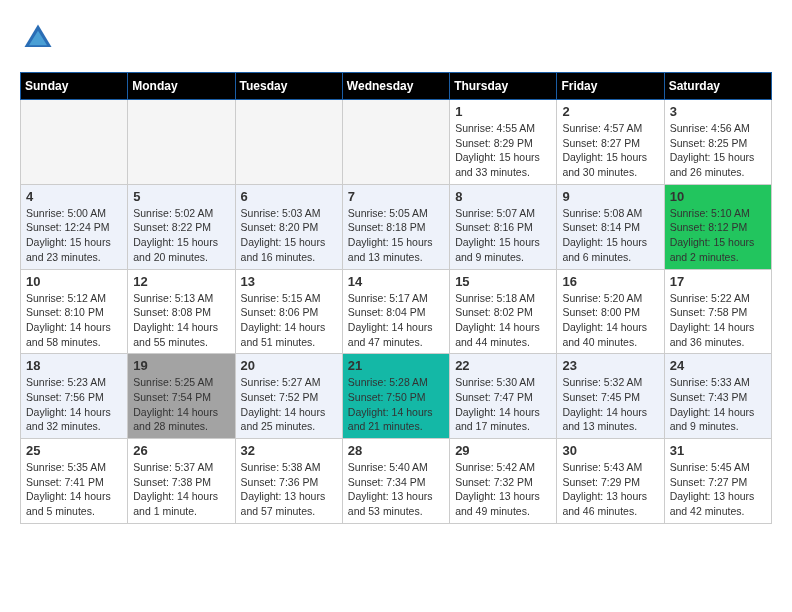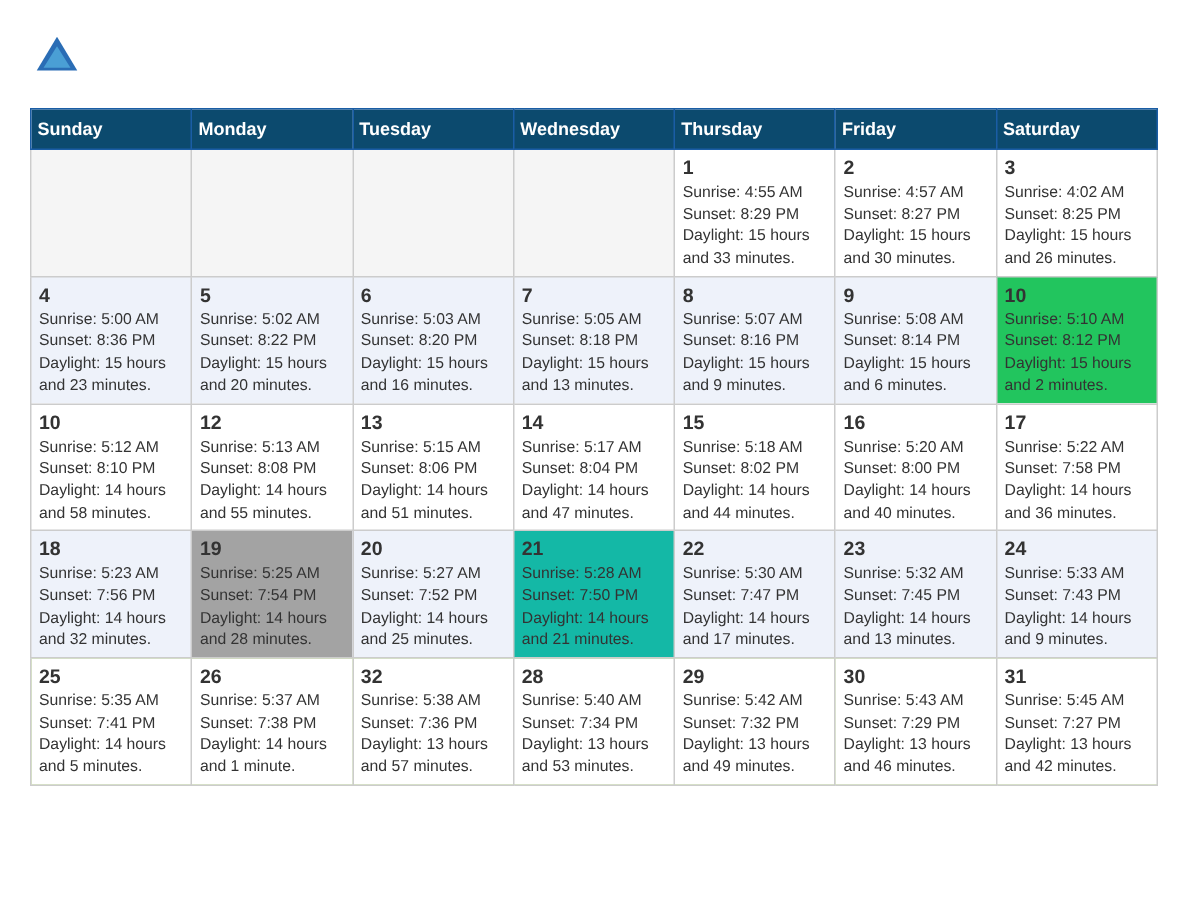--- a/index.html
+++ b/index.html
@@ -42,21 +42,21 @@
     .location {
       font-size: 16px;
       color: #555;
     }
     .calendar {
       width: 100%;
       border-collapse: collapse;
       font-size: 11px;
     }
     .calendar th {
-      background: #0c4a6e;
+      background: #000000;
       color: #fff;
       padding: 6px 4px;
       text-align: left;
       font-size: 12px;
       font-weight: bold;
       border: 1px solid #1a5da5;
     }
     .calendar td {
       border: 1px solid #ccc;
       vertical-align: top;
@@ -136,32 +136,32 @@
         <span class="day-num">2</span>
         <div class="day-info">
           <span>Sunrise: 4:57 AM</span><br>
           <span>Sunset: 8:27 PM</span><br>
           <span>Daylight: 15 hours and 30 minutes.</span>
         </div>
       </td>
         <td style="background: rgb(255, 255, 255);">
         <span class="day-num">3</span>
         <div class="day-info">
-          <span>Sunrise: 4:02 AM</span><br>
+          <span>Sunrise: 4:56 AM</span><br>
           <span>Sunset: 8:25 PM</span><br>
           <span>Daylight: 15 hours and 26 minutes.</span>
         </div>
       </td>
       </tr>
       <tr class="week-row" style="background: rgb(240, 244, 251);">
         <td style="background: rgb(238, 242, 250);">
         <span class="day-num">4</span>
         <div class="day-info">
           <span>Sunrise: 5:00 AM</span><br>
-          <span>Sunset: 8:36 PM</span><br>
+          <span>Sunset: 12:24 PM</span><br>
           <span>Daylight: 15 hours and 23 minutes.</span>
         </div>
       </td>
         <td style="background: rgb(238, 242, 250);">
         <span class="day-num">5</span>
         <div class="day-info">
           <span>Sunrise: 5:02 AM</span><br>
           <span>Sunset: 8:22 PM</span><br>
           <span>Daylight: 15 hours and 20 minutes.</span>
         </div>
@@ -316,21 +316,21 @@
       </td>
         <td style="background: rgb(238, 242, 250);">
         <span class="day-num">24</span>
         <div class="day-info">
           <span>Sunrise: 5:33 AM</span><br>
           <span>Sunset: 7:43 PM</span><br>
           <span>Daylight: 14 hours and 9 minutes.</span>
         </div>
       </td>
       </tr>
-      <tr class="week-row" style="background: #84cc16;">
+      <tr class="week-row" style="background: #7f1d1d;">
         <td style="background: rgb(255, 255, 255);">
         <span class="day-num">25</span>
         <div class="day-info">
           <span>Sunrise: 5:35 AM</span><br>
           <span>Sunset: 7:41 PM</span><br>
           <span>Daylight: 14 hours and 5 minutes.</span>
         </div>
       </td>
         <td style="background: rgb(255, 255, 255);">
         <span class="day-num">26</span>

